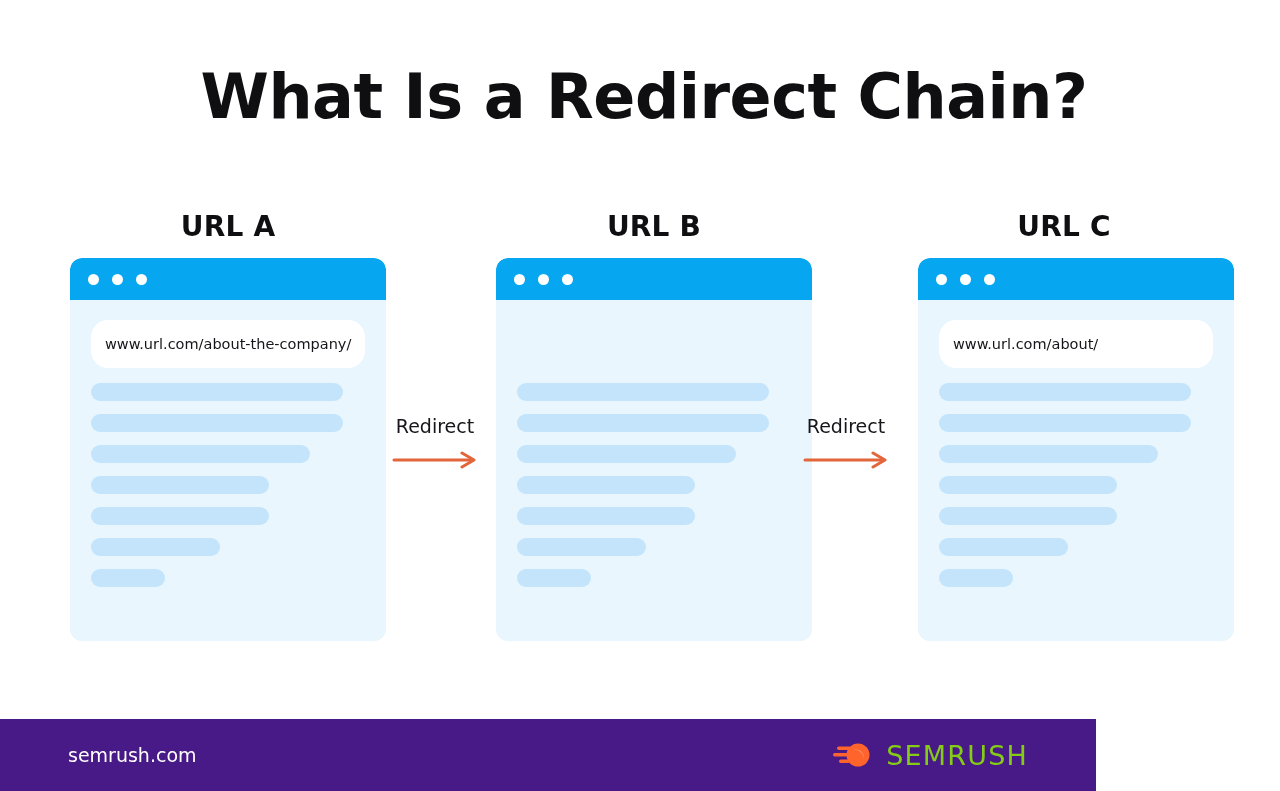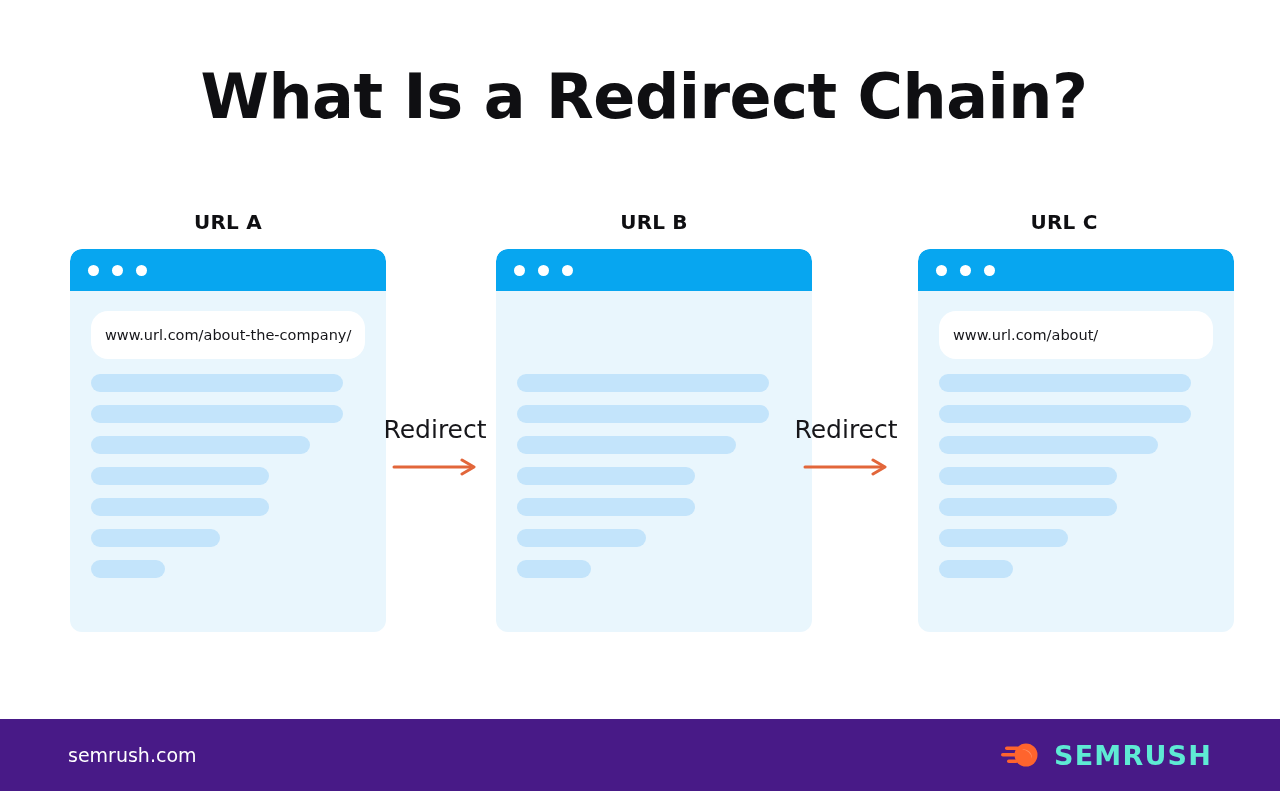--- a/index.html
+++ b/index.html
@@ -46,21 +46,21 @@
     position: absolute;
     top: 0;
     width: 316px;
   }
   .node-a { left: 70px; }
   .node-b { left: 496px; }
   .node-c { left: 894px; padding-left: 24px; }
 
   .node-label {
     text-align: center;
-    font-size: 20px;
+    font-size: 28px;
     font-weight: 700;
     color: #0f0f12;
     letter-spacing: 0.2px;
     margin-bottom: 15px;
     font-family: "DejaVu Sans", "Liberation Sans", sans-serif;
   }
 
   .browser {
     width: 316px;
     height: 383px;
@@ -123,34 +123,34 @@
   .connector {
     position: absolute;
     top: 205px;
     width: 108px;
     text-align: center;
   }
   .connector-1 { left: 381px; }
   .connector-2 { left: 792px; }
 
   .connector-label {
-    font-size: 25px;
+    font-size: 19px;
     color: #16161a;
     margin-bottom: 14px;
     font-family: "DejaVu Sans", "Liberation Sans", sans-serif;
   }
 
   .arrow-svg { display: block; margin: 0 auto; }
 
   
   .footer {
     position: absolute;
     left: 0;
     bottom: 0;
-    width: 1280px;
+    width: 1096px;
     height: 72px;
     background: #481a87;
     display: flex;
     align-items: center;
     justify-content: space-between;
     padding: 0 68px;
   }
 
   .footer-site {
     color: #ffffff;
@@ -158,23 +158,23 @@
     font-family: "DejaVu Sans", "Liberation Sans", sans-serif;
   }
 
   .footer-logo {
     display: flex;
     align-items: center;
     gap: 13px;
   }
 
   .logo-wordmark {
-    color: #5eead4;
+    color: #84cc16;
     font-size: 27px;
-    font-weight: 700;
+    font-weight: 400;
     letter-spacing: 1.2px;
     font-family: "DejaVu Sans", "Liberation Sans", sans-serif;
   }
 </style>
 </head>
 <body>
 
 <div class="page">
 
   <h1 class="page-title">What Is a Redirect Chain?</h1>

